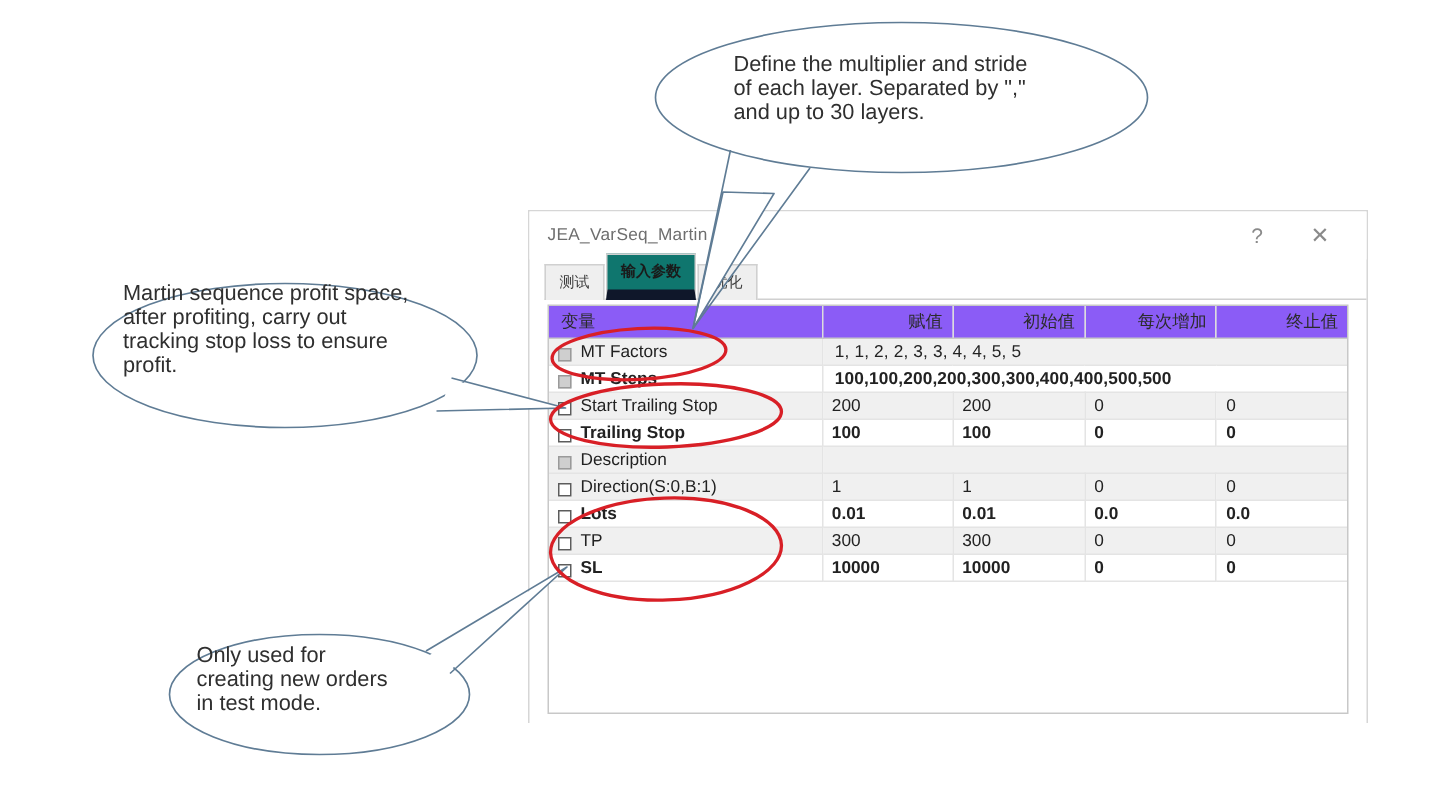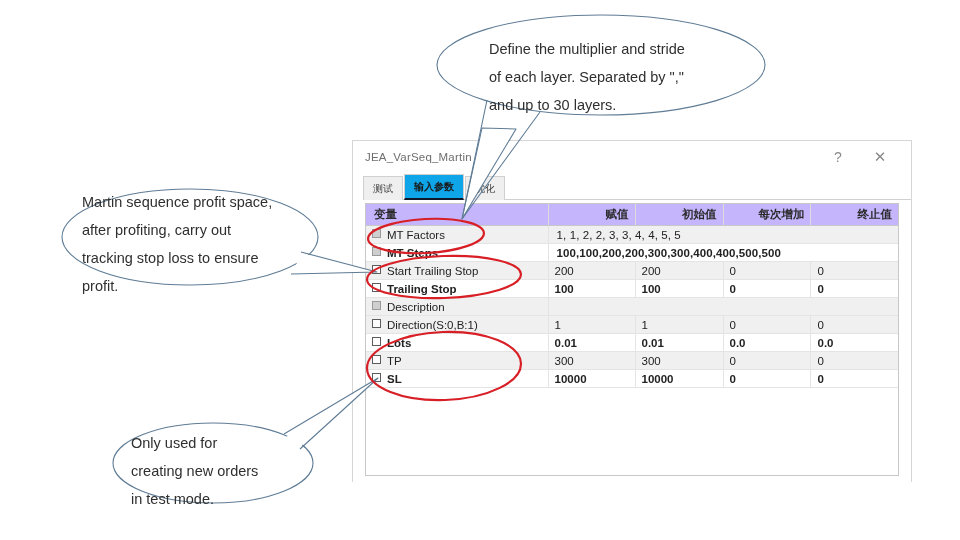--- a/index.html
+++ b/index.html
@@ -73,24 +73,24 @@
     background: #efefef;
     border: 1px solid #d0d0d0;
     border-bottom: none;
     margin-right: 1px;
     line-height: 15px;
     white-space: nowrap;
     position: relative;
     top: 1px;
   }
   .tab.selected {
-    background: #0ea5e9;
+    background: #0f766e;
     color: #1a1a1a;
     font-weight: bold;
-    border-bottom: 2px solid #0f172a;
+    border-bottom: 7px solid #0f172a;
     z-index: 2;
   }
 
   
   #table-panel {
     position: absolute;
     left: 12px;
     top: 62px;
     right: 12px;
     bottom: 6px;
@@ -100,24 +100,24 @@
     overflow: hidden;
   }
   table#param-table {
     width: 100%;
     border-collapse: collapse;
     table-layout: fixed;
     font-size: 11.5px;
     color: #222222;
   }
   #param-table th {
-    font-weight: bold;
+    font-weight: normal;
     font-size: 11.5px;
     color: #2b2b2b;
-    background: #c4b5fd;
+    background: #8b5cf6;
     border-bottom: 1px solid #c8c8c8;
     border-right: 1px solid #dcdcdc;
     height: 21px;
     padding: 0 6px;
     text-align: right;
     white-space: nowrap;
   }
   #param-table th.col-var {
     text-align: left;
     padding-left: 8px;
@@ -141,21 +141,21 @@
   #param-table td.cell-span {
     text-align: left;
     padding-left: 8px;
     letter-spacing: 0.1px;
   }
   tr.shaded td { background: #f0f0f0; }
   tr.plain td { background: #ffffff; font-weight: bold; }
 
   .var-wrap {
     display: flex;
-    align-items: flex-start;
+    align-items: flex-end;
     gap: 6px;
   }
   .chk {
     width: 9px;
     height: 9px;
     border: 1px solid #5c5c5c;
     background: #ffffff;
     box-sizing: border-box;
     flex: 0 0 auto;
   }
@@ -163,21 +163,21 @@
     border-color: #9a9a9a;
     background: #cfcfcf;
   }
   .var-label { white-space: nowrap; }
 
   
   .callout-text {
     position: absolute;
     color: #2f2f2f;
     font-size: 14.5px;
-    line-height: 28px;
+    line-height: 16px;
     white-space: pre-line;
   }
   #callout-top-text   { left: 489px; top: 35px;  width: 260px; }
   #callout-left-text  { left: 82px;  top: 188px; width: 230px; }
   #callout-bottom-text{ left: 131px; top: 429px; width: 190px; }
 
   #annotation-layer {
     position: absolute;
     left: 0; top: 0;
     width: 960px; height: 540px;

